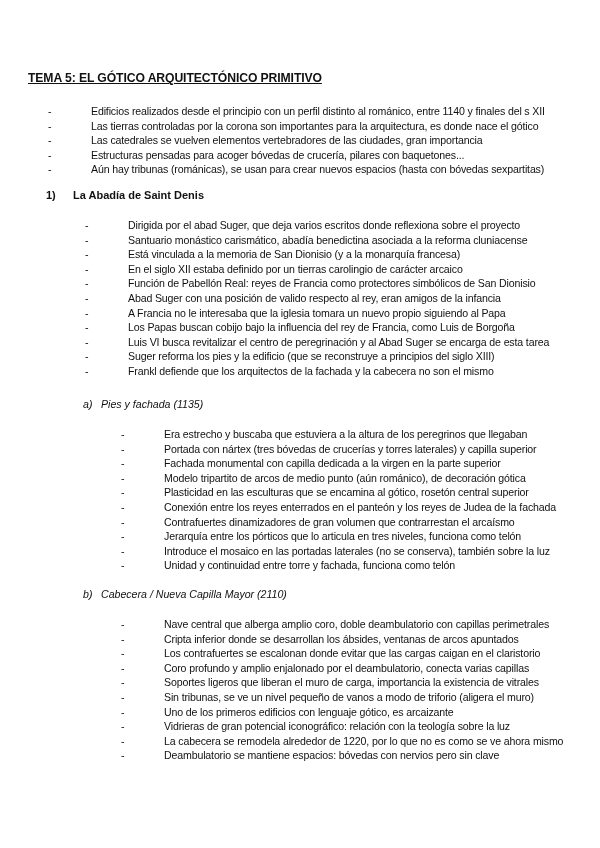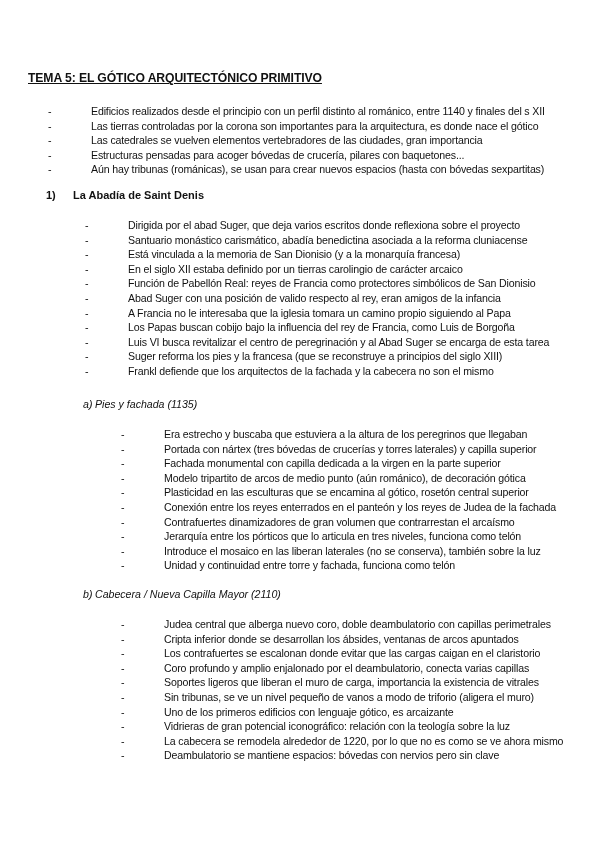--- a/index.html
+++ b/index.html
@@ -25,21 +25,21 @@
     position: absolute; font-size: 11px; font-weight: bold; white-space: nowrap;
   }
   .heading .num { position: absolute; left: 0; top: 0; }
   .heading .lbl { position: absolute; left: 18px; top: 0; padding-left: 9px; }
   .sec1 { left: 46px; top: 189px; }
   .sec1-list { left: 85px; top: 218px; }
   .subhead {
     position: absolute; font-size: 10.6px; font-style: italic; white-space: nowrap;
   }
   .subhead .num { position: absolute; left: 0; top: 0; }
-  .subhead .lbl { position: absolute; left: 12px; top: 0; }
+  .subhead .lbl { position: absolute; left: 18px; top: 0; }
   .suba { left: 83px; top: 398px; }
   .suba-list { left: 121px; top: 427px; }
   .subb { left: 83px; top: 588px; }
   .subb-list { left: 121px; top: 617px; }
 </style>
 </head>
 <body>
 
 <div class="page">
 
@@ -93,33 +93,33 @@
     <li>
         <span class="dash">-</span>
         <span class="txt">Función de Pabellón Real: reyes de Francia como protectores simbólicos de San Dionisio</span>
       </li>
     <li>
         <span class="dash">-</span>
         <span class="txt">Abad Suger con una posición de valido respecto al rey, eran amigos de la infancia</span>
       </li>
     <li>
         <span class="dash">-</span>
-        <span class="txt">A Francia no le interesaba que la iglesia tomara un camino propio siguiendo al Papa</span>
+        <span class="txt">A Francia no le interesaba que la iglesia tomara un nuevo propio siguiendo al Papa</span>
       </li>
     <li>
         <span class="dash">-</span>
         <span class="txt">Los Papas buscan cobijo bajo la influencia del rey de Francia, como Luis de Borgoña</span>
       </li>
     <li>
         <span class="dash">-</span>
         <span class="txt">Luis VI busca revitalizar el centro de peregrinación y al Abad Suger se encarga de esta tarea</span>
       </li>
     <li>
         <span class="dash">-</span>
-        <span class="txt">Suger reforma los pies y la francesa (que se reconstruye a principios del siglo XIII)</span>
+        <span class="txt">Suger reforma los pies y la edificio (que se reconstruye a principios del siglo XIII)</span>
       </li>
     <li>
         <span class="dash">-</span>
         <span class="txt">Frankl defiende que los arquitectos de la fachada y la cabecera no son el mismo</span>
       </li>
   </ul>
 
   <div class="subhead suba">
     <span class="num">a)</span>
     <span class="lbl">Pies y fachada (1135)</span>
@@ -153,37 +153,37 @@
     <li>
         <span class="dash">-</span>
         <span class="txt">Contrafuertes dinamizadores de gran volumen que contrarrestan el arcaísmo</span>
       </li>
     <li>
         <span class="dash">-</span>
         <span class="txt">Jerarquía entre los pórticos que lo articula en tres niveles, funciona como telón</span>
       </li>
     <li>
         <span class="dash">-</span>
-        <span class="txt">Introduce el mosaico en las liberan laterales (no se conserva), también sobre la luz</span>
+        <span class="txt">Introduce el mosaico en las portadas laterales (no se conserva), también sobre la luz</span>
       </li>
     <li>
         <span class="dash">-</span>
         <span class="txt">Unidad y continuidad entre torre y fachada, funciona como telón</span>
       </li>
   </ul>
 
   <div class="subhead subb">
     <span class="num">b)</span>
     <span class="lbl">Cabecera / Nueva Capilla Mayor (2110)</span>
   </div>
 
   <ul class="bullets subb-list">
     <li>
         <span class="dash">-</span>
-        <span class="txt">Judea central que alberga nuevo coro, doble deambulatorio con capillas perimetrales</span>
+        <span class="txt">Nave central que alberga amplio coro, doble deambulatorio con capillas perimetrales</span>
       </li>
     <li>
         <span class="dash">-</span>
         <span class="txt">Cripta inferior donde se desarrollan los ábsides, ventanas de arcos apuntados</span>
       </li>
     <li>
         <span class="dash">-</span>
         <span class="txt">Los contrafuertes se escalonan donde evitar que las cargas caigan en el claristorio</span>
       </li>
     <li>

